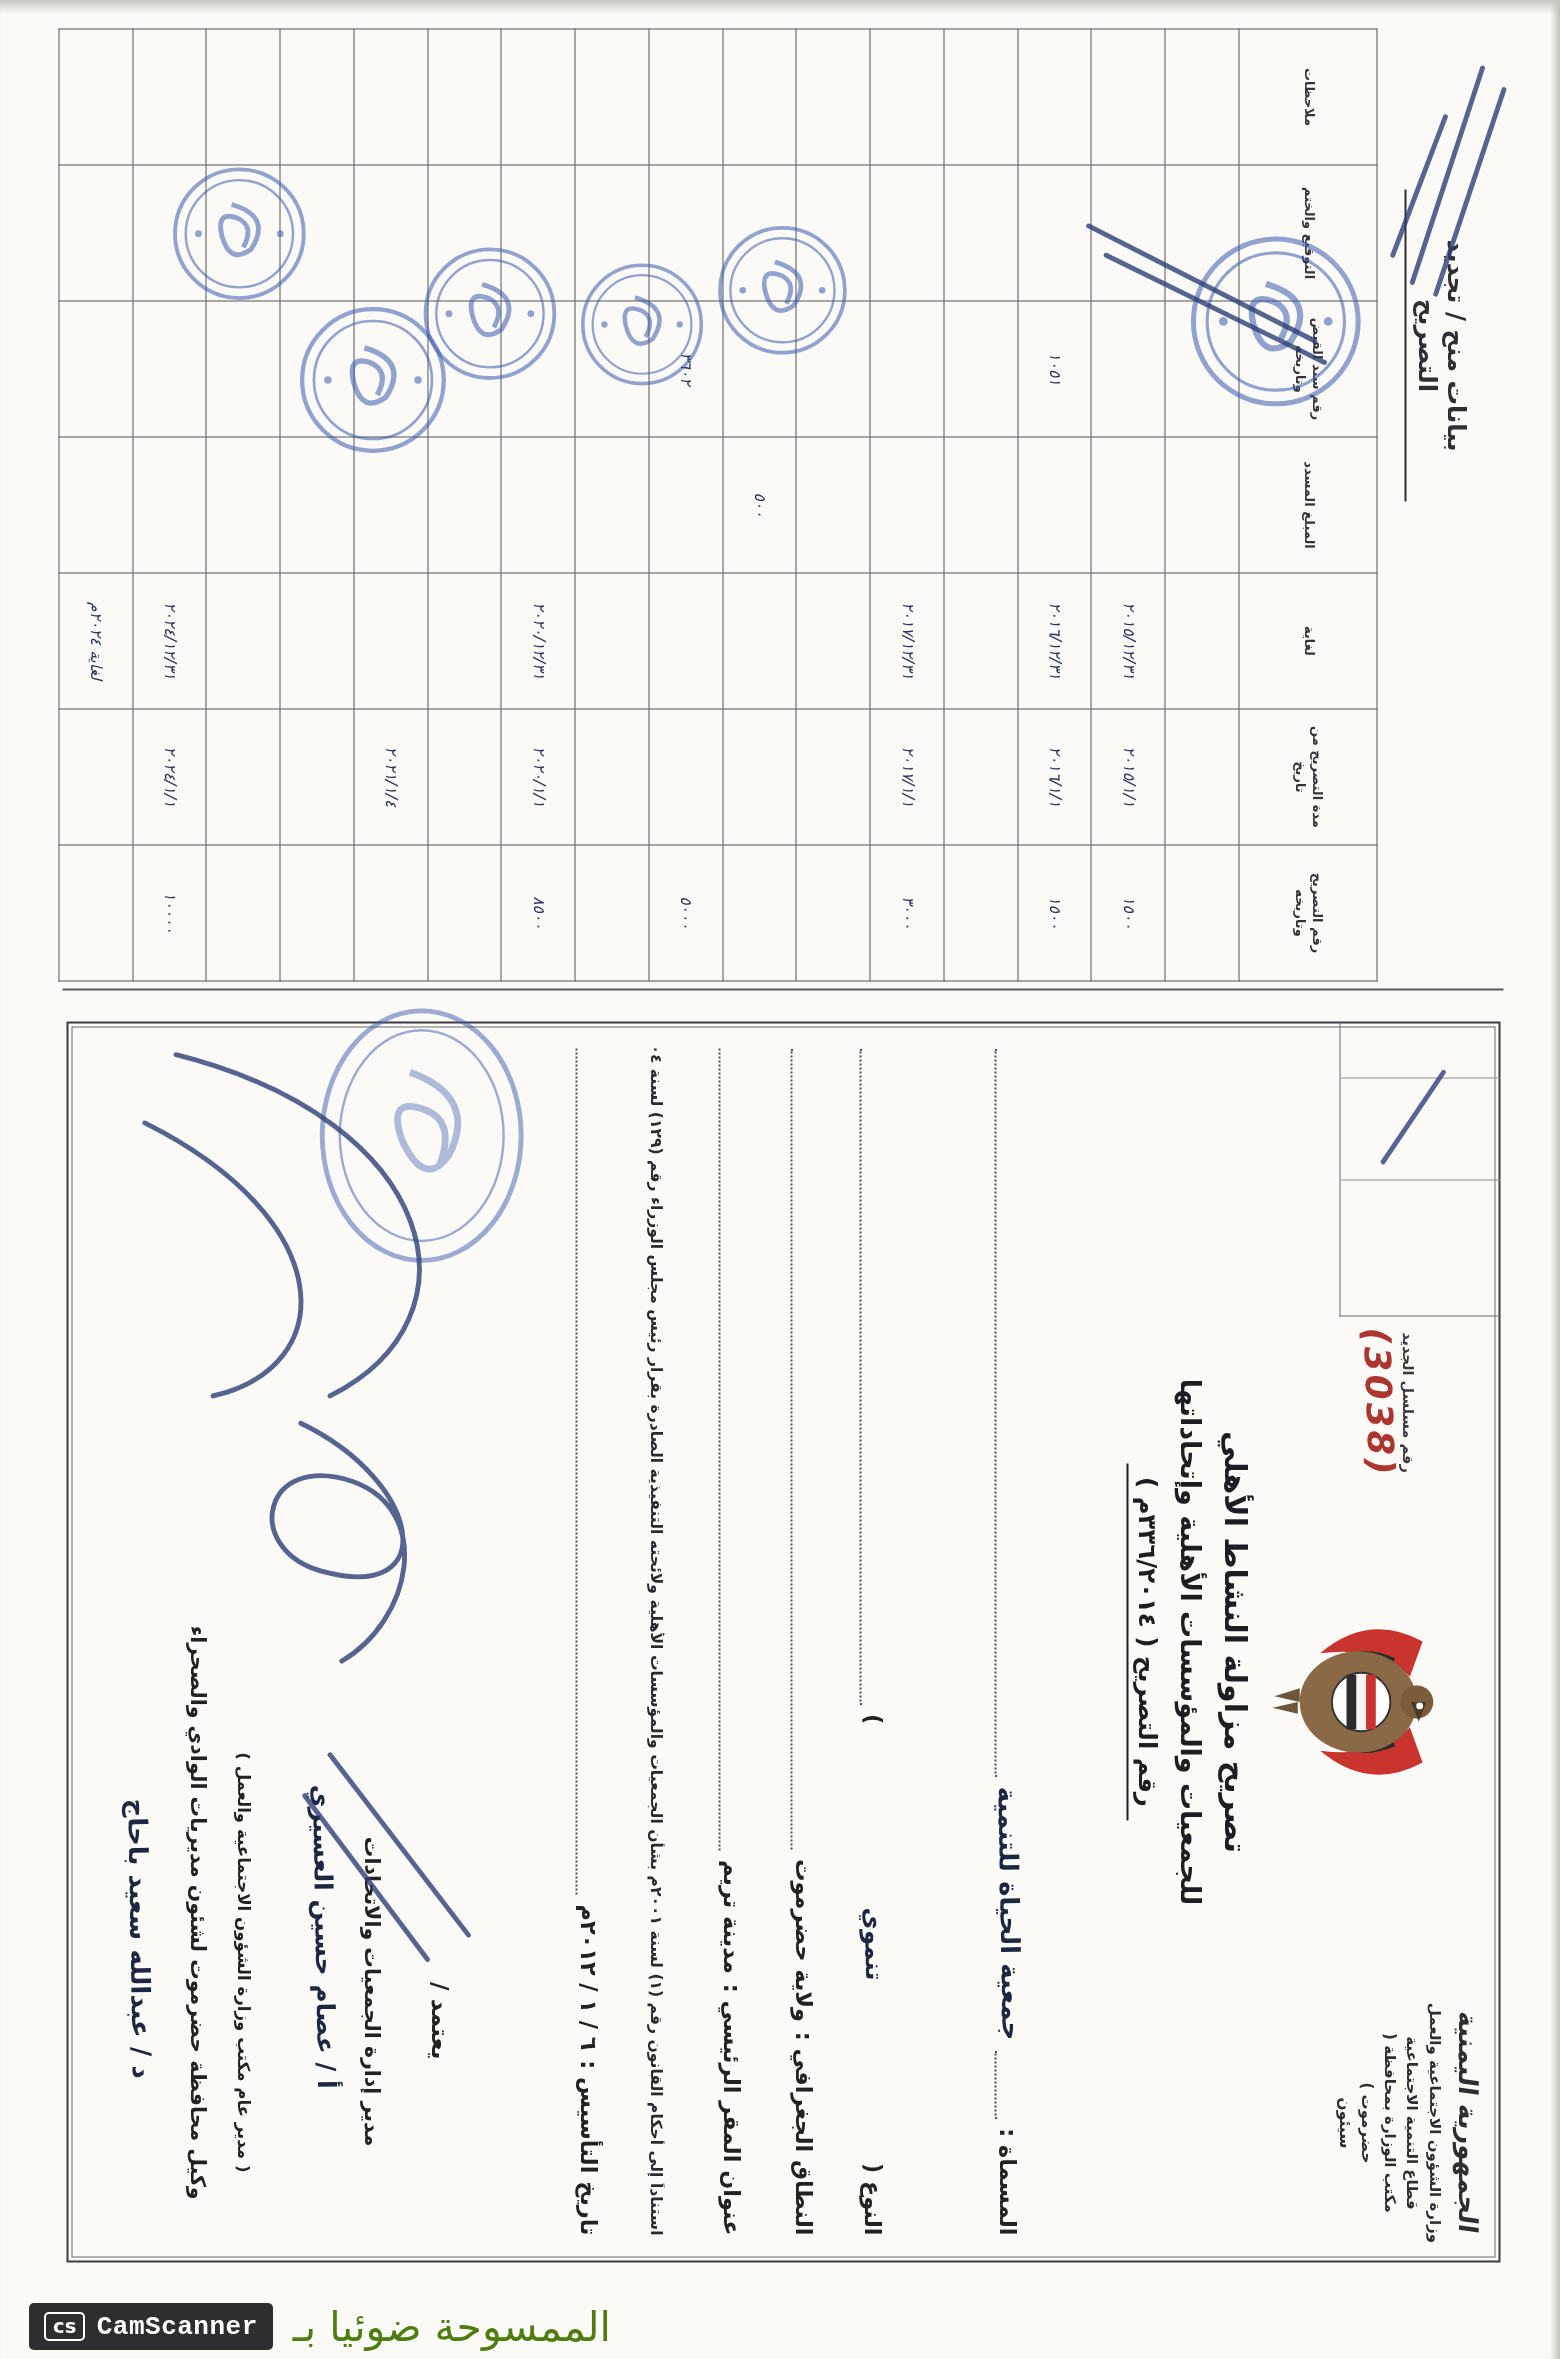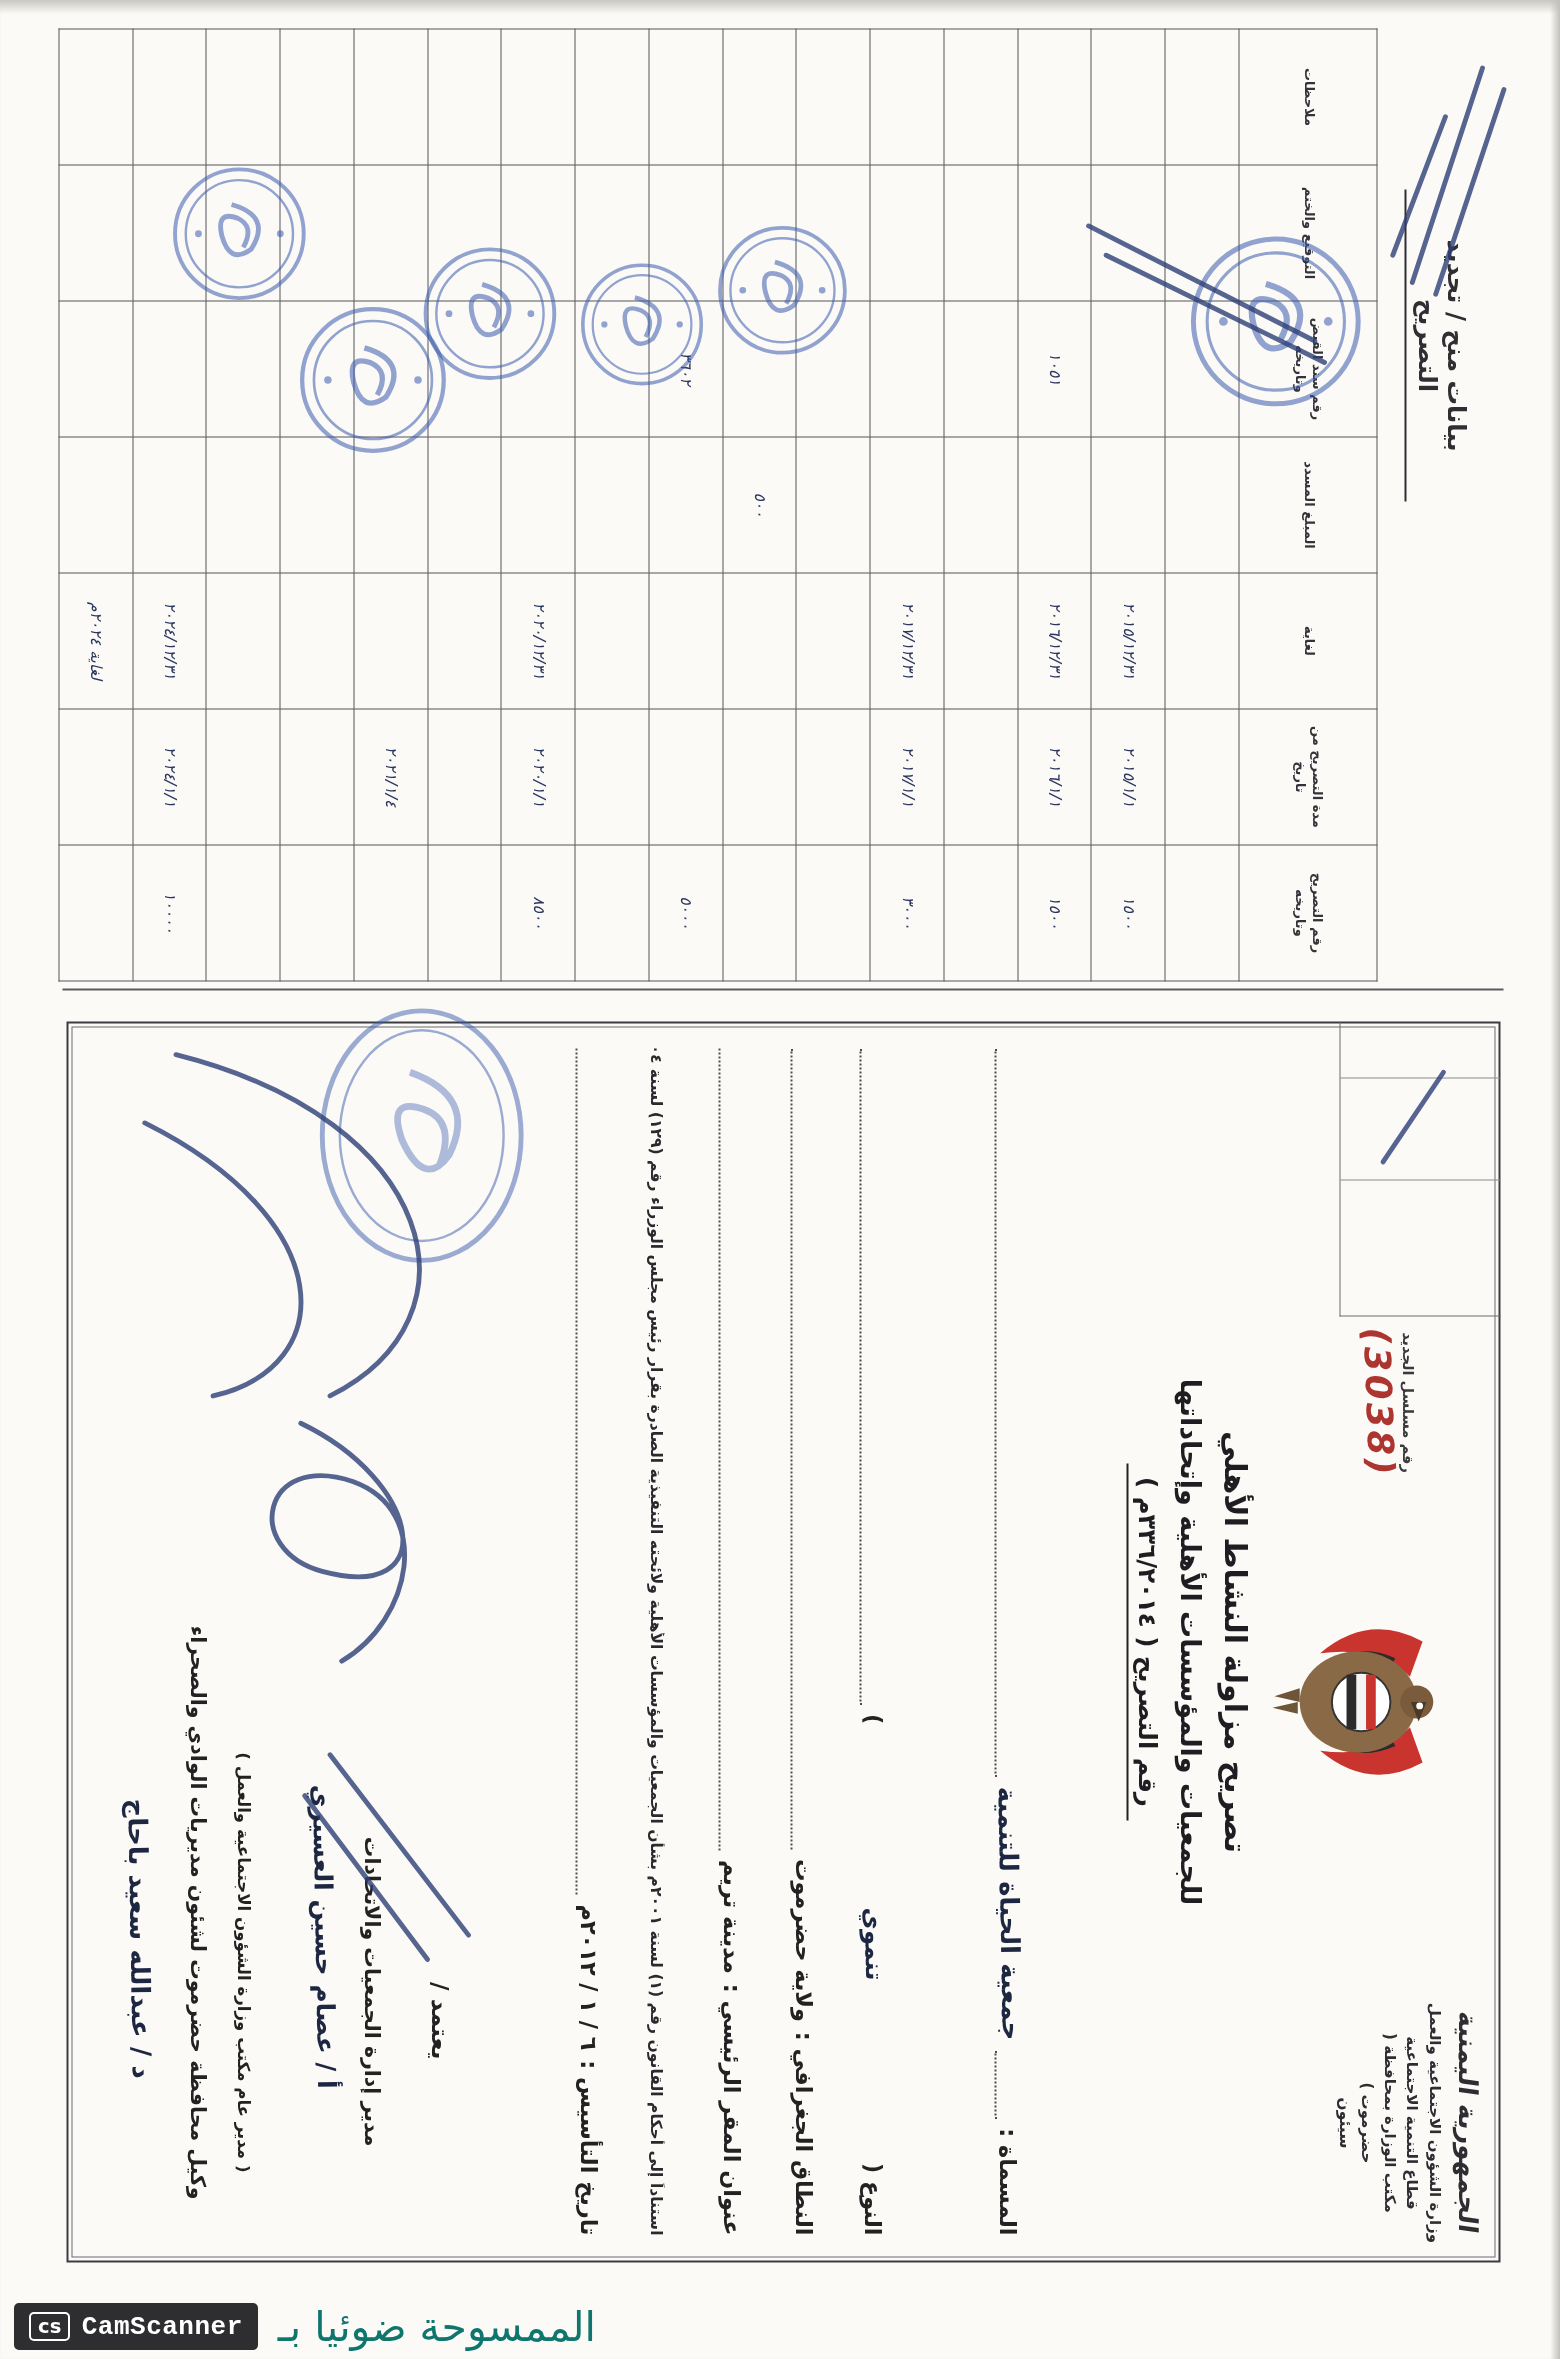--- a/index.html
+++ b/index.html
@@ -61,25 +61,25 @@
   .s-ls  {right:33px; top:234px;font-size:16.6px;font-weight:600;}
   .s-lt  {right:5.9px;  top:277px;font-size:20.5px;font-weight:700;}
   .s-ln  {right:127px;top:332px;font-size:26px;}
   
   .emblem{position:absolute;left:581px;top:25px;width:195px;height:213px;}
   
   .overlay{position:absolute;inset:0;}
   
   .wm{position:absolute;left:13.7px;bottom:5.9px;height:53px;display:flex;align-items:center;gap:19.5px;}
   .badge{background:#2e2e31;color:#fff;height:47px;border-radius:4.9px;display:flex;
-        align-items:center;padding:0 15.6px;gap:11.7px;}
+        align-items:center;padding:0 15.6px;gap:11.7px;margin-left:15px;}
   .cs-logo{border:2.4px solid #fff;border-radius:4.9px;font-size:19.5px;font-weight:800;
         padding:2.9px 6.8px;line-height:1;}
   .brand{font-size:26px;font-weight:700;letter-spacing:0.5px;font-family:Liberation Mono, monospace;}
-  .wm-ar{color:#0f766e;font-size:41px;direction:rtl;}
+  .wm-ar{color:#4d7c0f;font-size:41px;direction:rtl;}
   .edge-top{position:absolute;left:0;right:0;top:0;height:13.7px;
         background:linear-gradient(#c9c7c2,rgba(255,255,255,0));}
   .edge-right{position:absolute;top:0;bottom:0;right:0;width:9.8px;
         background:linear-gradient(270deg,#c2c0bb,rgba(255,255,255,0));}
 </style>
 </head>
 <body>
 
 <div class="stage">
 

